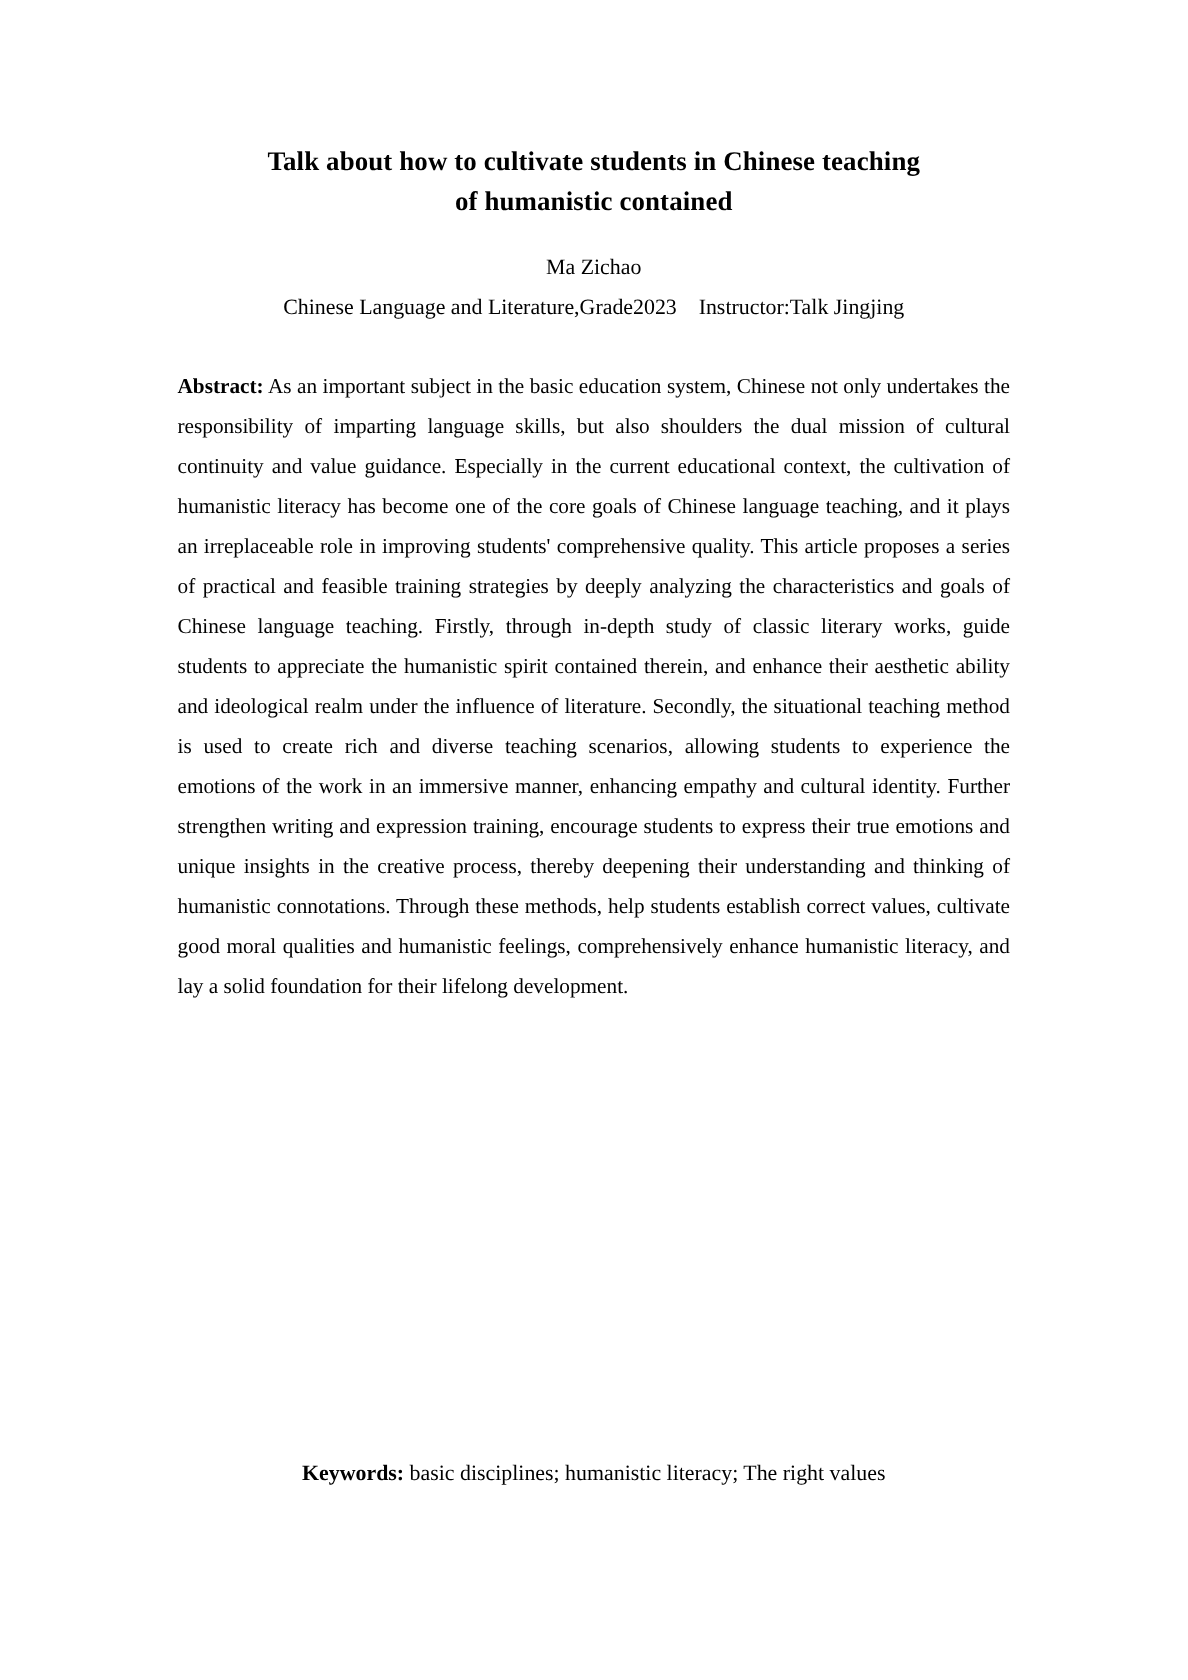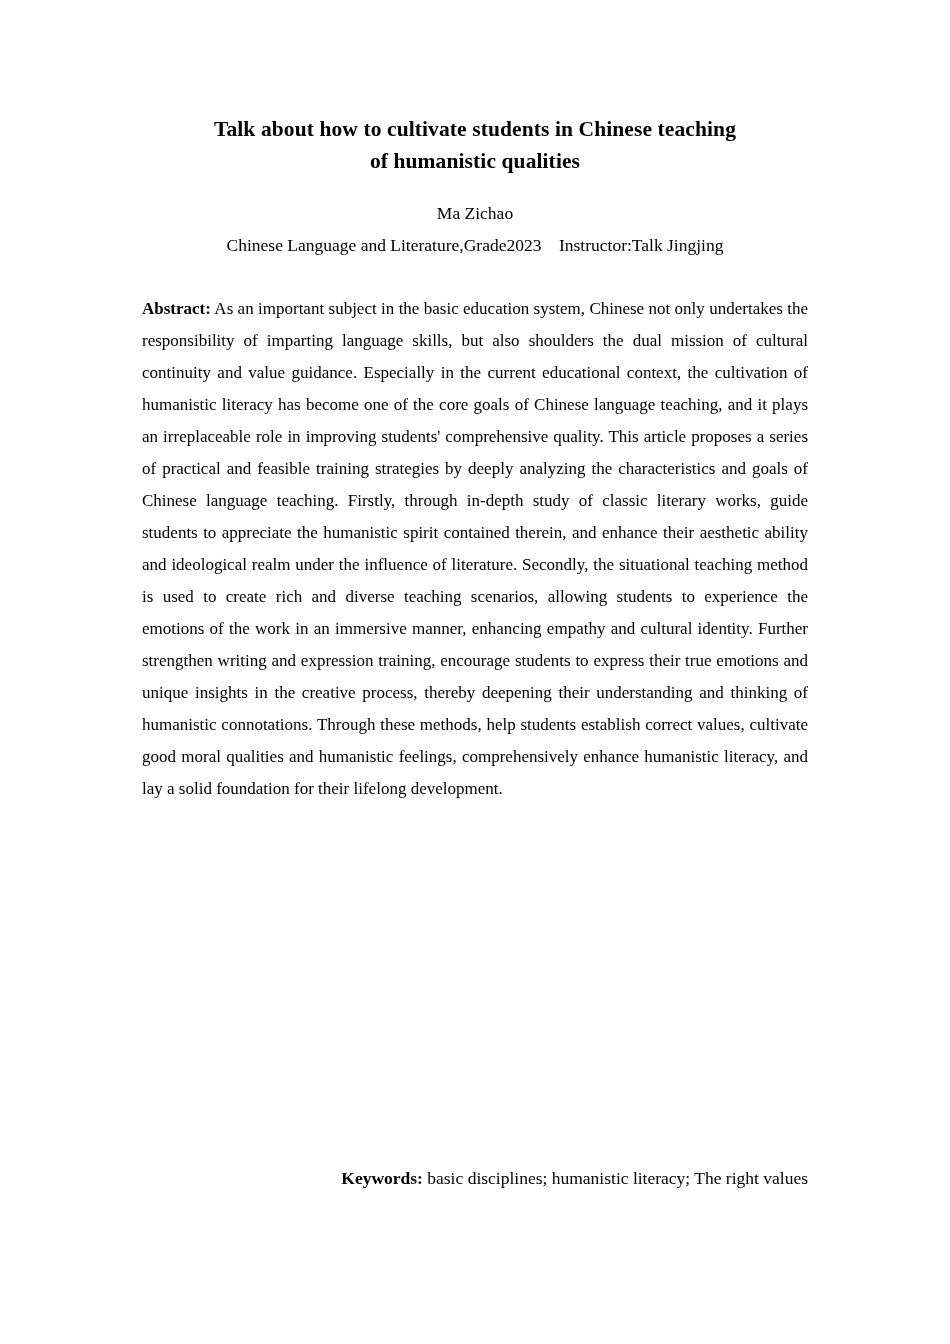--- a/index.html
+++ b/index.html
@@ -61,35 +61,35 @@
   .abstract .lead {
     font-weight: bold;
   }
   .keywords {
     position: absolute;
     left: 142px;
     top: 1144px;
     width: 666px;
     font-size: 17.5px;
     line-height: 32px;
-    text-align: right;
+    text-align: center;
   }
   .keywords .lead {
     font-weight: bold;
   }
 </style>
 </head>
 <body>
 
 <div class="page">
   <div class="content">
 
     <h1 class="title">
       <span>Talk about how to cultivate students in Chinese teaching</span>
-      <span class="line2">of humanistic qualities</span>
+      <span class="line2">of humanistic contained</span>
     </h1>
 
     <div class="author">Ma Zichao</div>
 
     <div class="affiliation">Chinese Language and Literature,Grade2023    Instructor:Talk Jingjing</div>
 
     <p class="abstract">
       <span class="lead">Abstract:</span><span> As an important subject in the basic education system, Chinese not only undertakes the responsibility of imparting language skills, but also shoulders the dual mission of cultural continuity and value guidance. Especially in the current educational context, the cultivation of humanistic literacy has become one of the core goals of Chinese language teaching, and it plays an irreplaceable role in improving students' comprehensive quality. This article proposes a series of practical and feasible training strategies by deeply analyzing the characteristics and goals of Chinese language teaching. Firstly, through in-depth study of classic literary works, guide students to appreciate the humanistic spirit contained therein, and enhance their aesthetic ability and ideological realm under the influence of literature. Secondly, the situational teaching method is used to create rich and diverse teaching scenarios, allowing students to experience the emotions of the work in an immersive manner, enhancing empathy and cultural identity. Further strengthen writing and expression training, encourage students to express their true emotions and unique insights in the creative process, thereby deepening their understanding and thinking of humanistic connotations. Through these methods, help students establish correct values, cultivate good moral qualities and humanistic feelings, comprehensively enhance humanistic literacy, and lay a solid foundation for their lifelong development.</span>
     </p>
 

